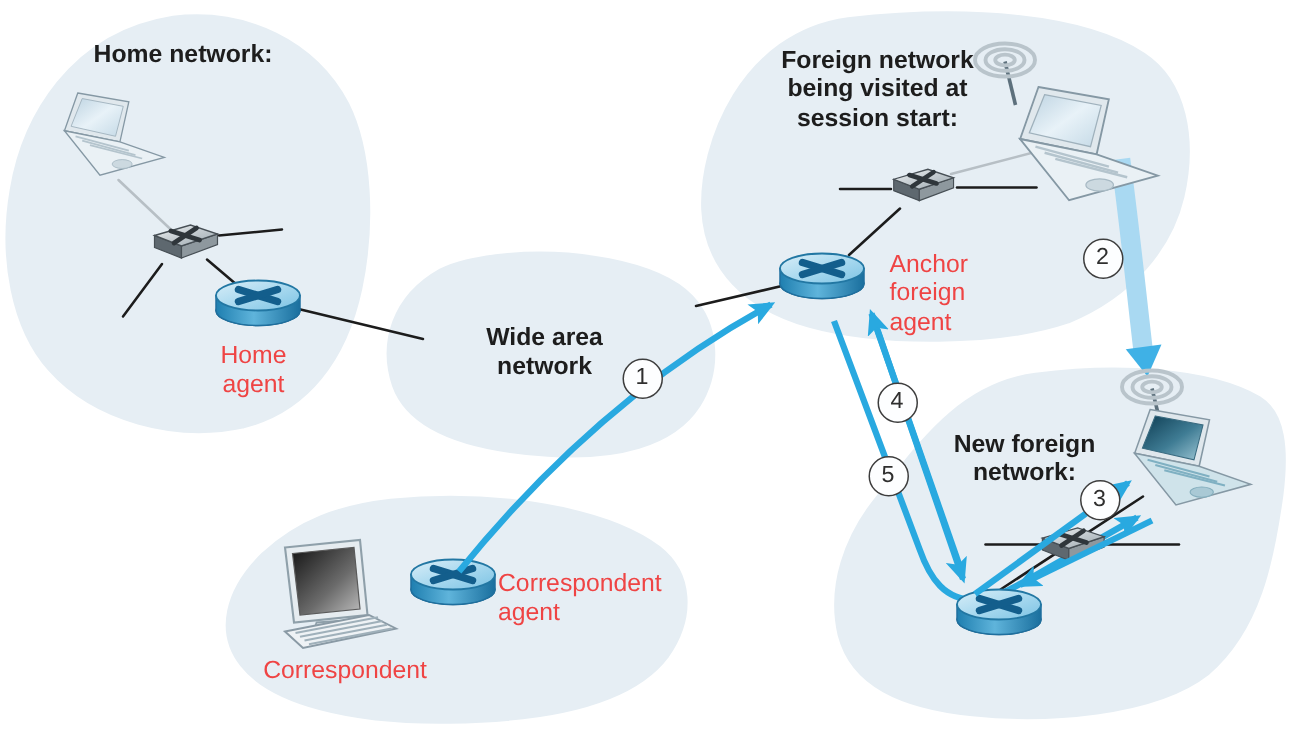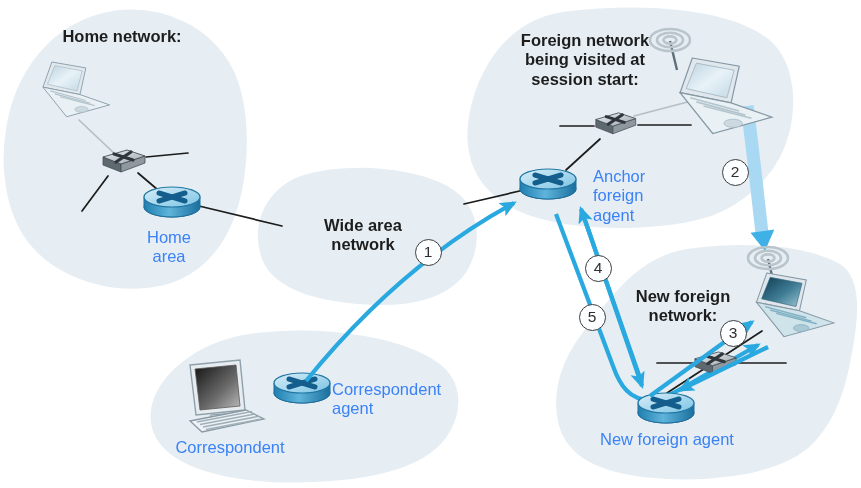--- a/index.html
+++ b/index.html
@@ -2,21 +2,21 @@
 <html><head>
 <meta charset="utf-8">
 <style>
   html,body{margin:0;padding:0;background:#fff;}
   #stage{
     position:relative;width:861px;height:488px;background:#ffffff;overflow:hidden;
     font-family:"Liberation Sans",sans-serif;
   }
   #diagram-svg{position:absolute;left:0;top:0;}
   .lbl{
-    position:absolute;color:#3b82f6;font-size:16.5px;line-height:1.18;
+    position:absolute;color:#ef4444;font-size:16.5px;line-height:1.18;
     white-space:pre-line;pointer-events:none;
   }
   .lbl.bold{font-weight:700;color:#1d1d1d;}
   .lbl.center{text-align:center;}
   .lbl.left{text-align:left;}
   .step-circle{
     position:absolute;width:27px;height:27px;border-radius:50%;
     background:#fdfeff;border:1.6px solid #3d3d3d;box-sizing:border-box;
     display:flex;align-items:center;justify-content:center;
     font-size:15.5px;color:#2f2f2f;
@@ -205,32 +205,31 @@
 being visited at
 session start:</div>
 
   <div class="lbl bold center" style="left:618px;top:287px;width:130px;">New foreign
 network:</div>
 
   <div class="lbl bold center" style="left:293px;top:216px;width:140px;">Wide area
 network</div>
 
   <div class="lbl center" style="left:124px;top:228px;width:90px;">Home
-area</div>
+agent</div>
 
   <div class="lbl left" style="left:593px;top:167px;width:90px;">Anchor
 foreign
 agent</div>
 
   <div class="lbl left" style="left:332px;top:380px;width:130px;">Correspondent
 agent</div>
 
   <div class="lbl center" style="left:160px;top:438px;width:140px;">Correspondent</div>
 
-  <div class="lbl center" style="left:578px;top:430px;width:178px;">New foreign agent</div>
 
   <div class="step-circle" style="left:414.5px;top:238.5px;">1</div>
   <div class="step-circle" style="left:721.5px;top:158.5px;">2</div>
   <div class="step-circle" style="left:719.5px;top:319.5px;">3</div>
   <div class="step-circle" style="left:584.5px;top:254.5px;">4</div>
   <div class="step-circle" style="left:578.5px;top:303.5px;">5</div>
 
 </div>
 
 </body></html>

